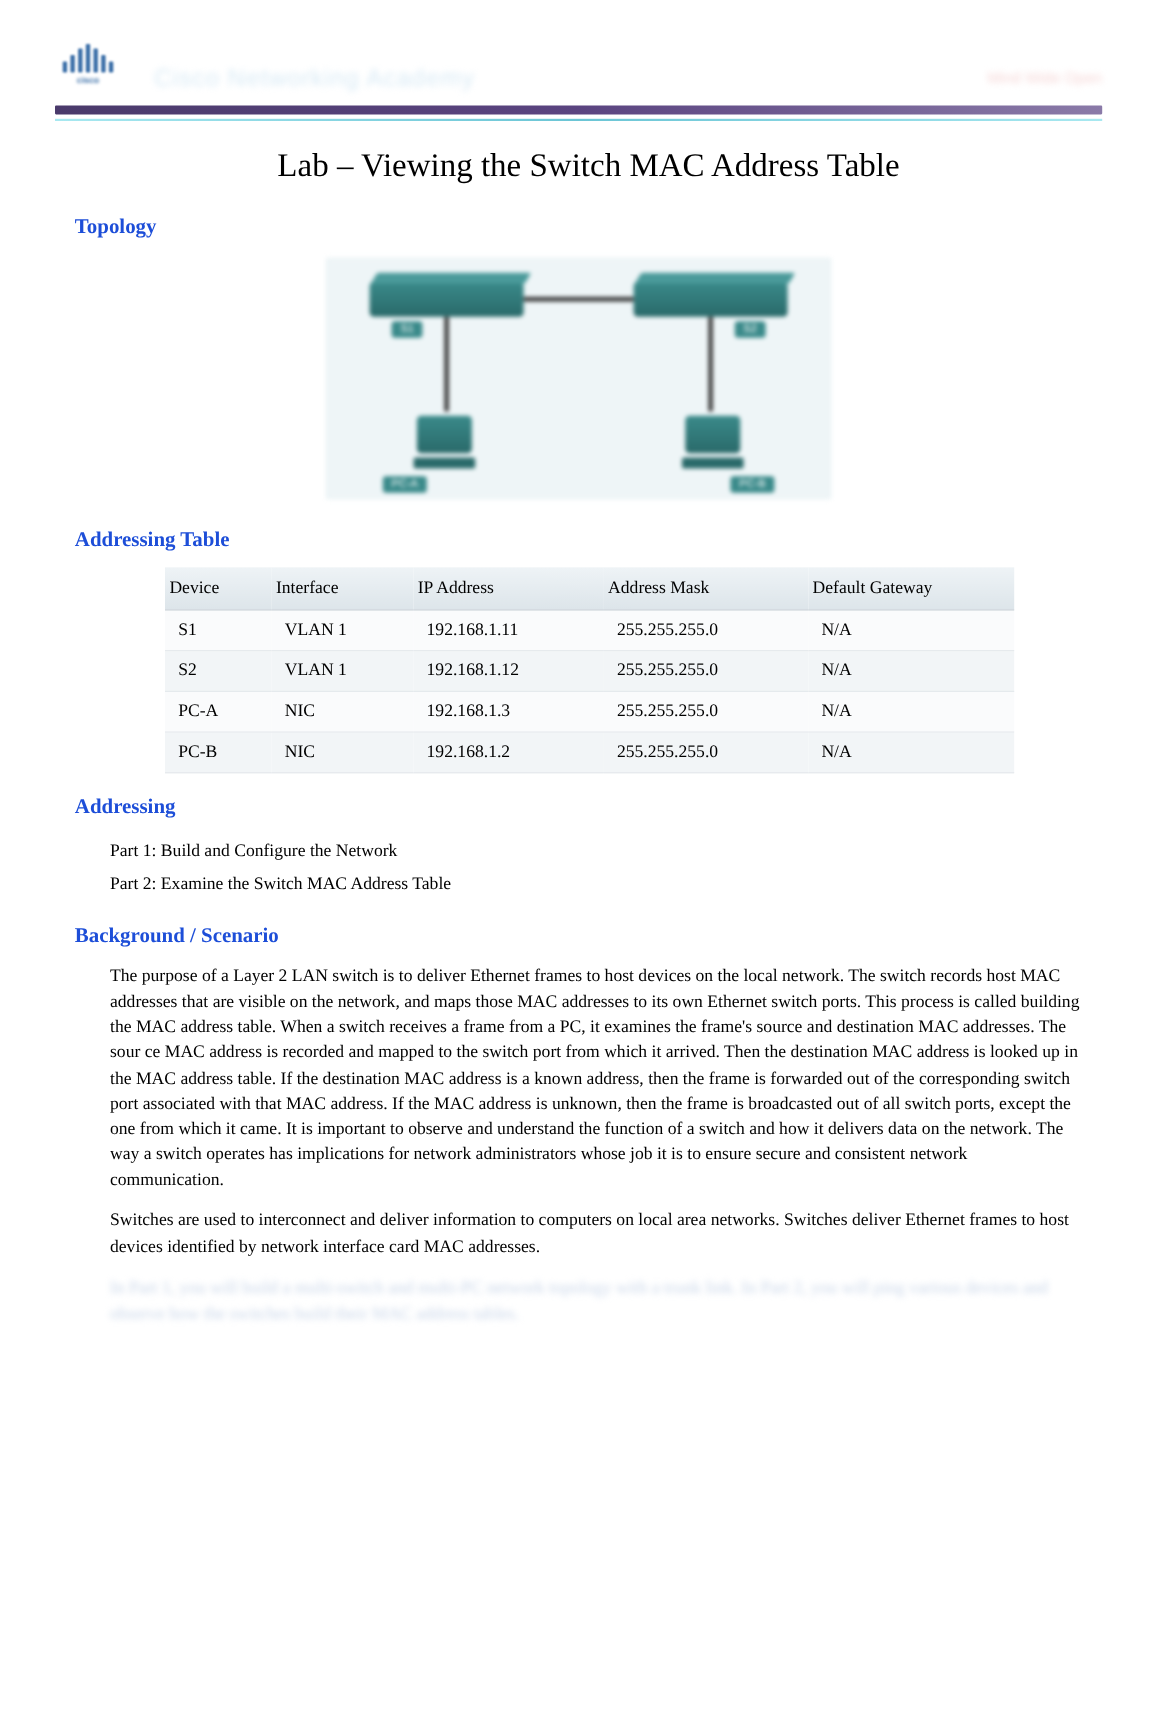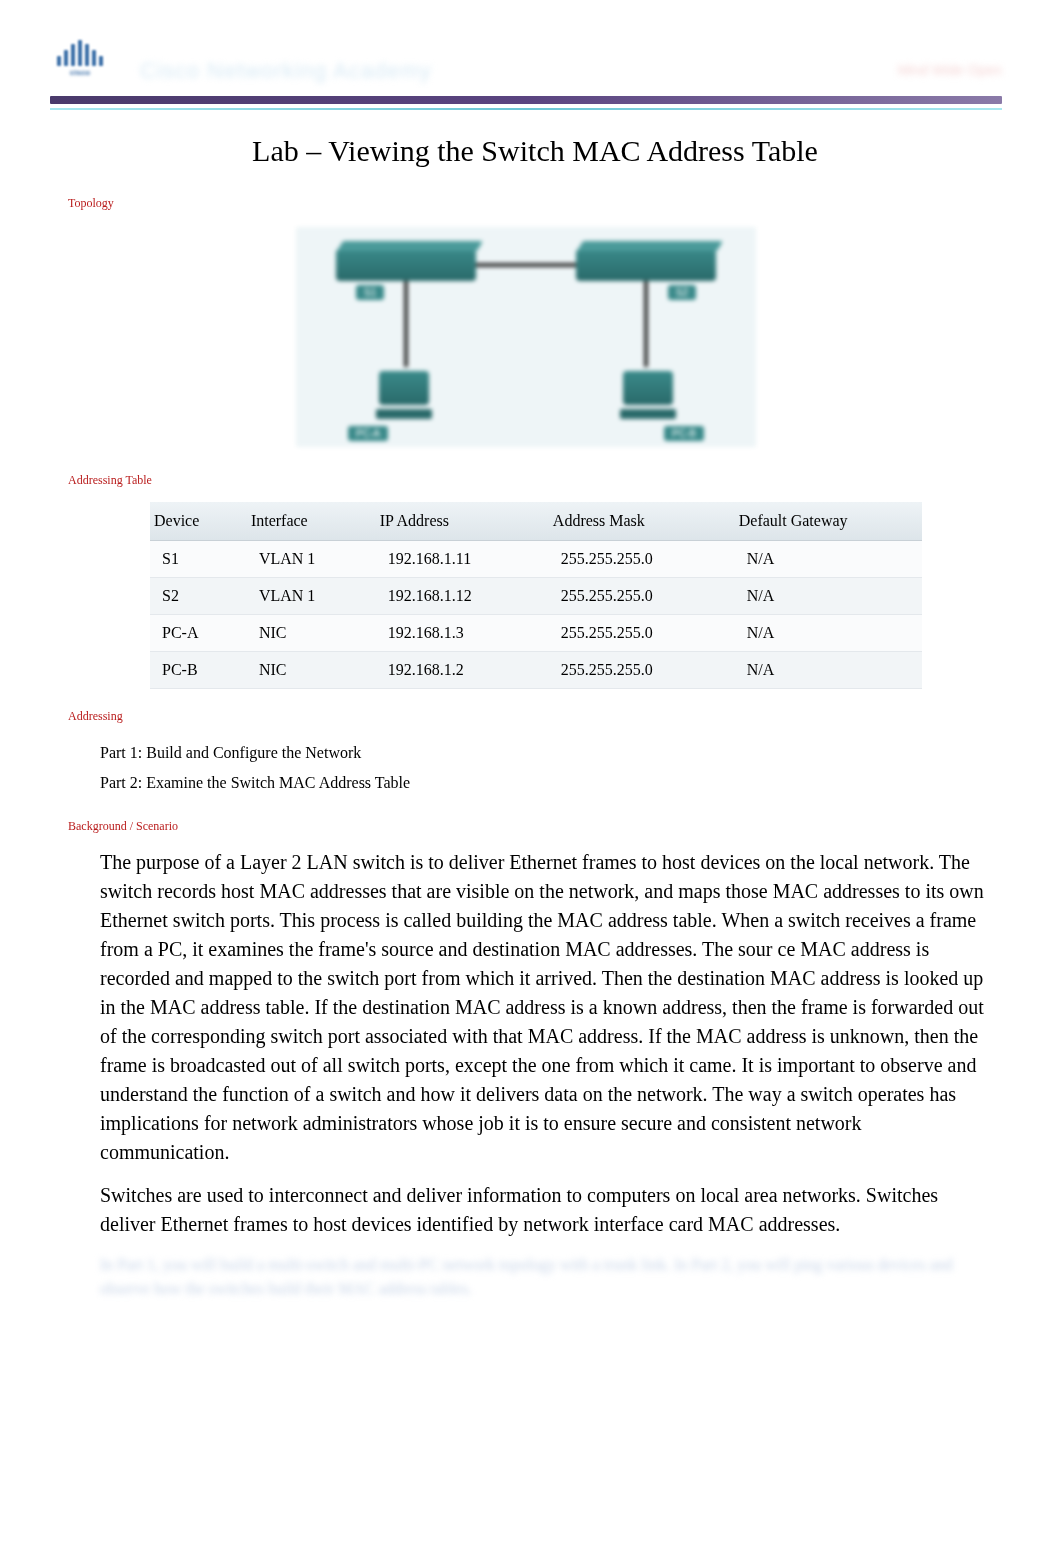--- a/index.html
+++ b/index.html
@@ -81,23 +81,23 @@
   }
   h1.lab-title {
     font-size: 30px;
     font-weight: normal;
     color: #000;
     margin-bottom: 28px;
     padding-left: 18px;
     text-align: center;
   }
   h2.section {
-    font-size: 12px;
-    font-weight: normal;
-    color: #b91c1c;
+    font-size: 19px;
+    font-weight: bold;
+    color: #1d4ed8;
     margin-top: 12px;
     margin-bottom: 14px;
     padding-left: 18px;
   }
   .topology-img {
     display: flex;
     justify-content: center;
     margin: 16px 0 26px 0;
   }
   .topo-box {
@@ -190,21 +190,21 @@
   table.addr tbody tr:nth-child(even) td {
     background: #f2f5f7;
   }
   .objectives-list {
     padding-left: 50px;
     font-size: 16px;
     line-height: 1.9;
   }
   .body-text {
     padding: 0 18px 0 50px;
-    font-size: 20px;
+    font-size: 16px;
     line-height: 1.45;
     margin-bottom: 14px;
     text-align: left;
   }
   .blurred-para {
     padding: 0 18px 0 50px;
     font-size: 16px;
     line-height: 1.5;
     color: #c8d5e8;
     filter: blur(3px);

